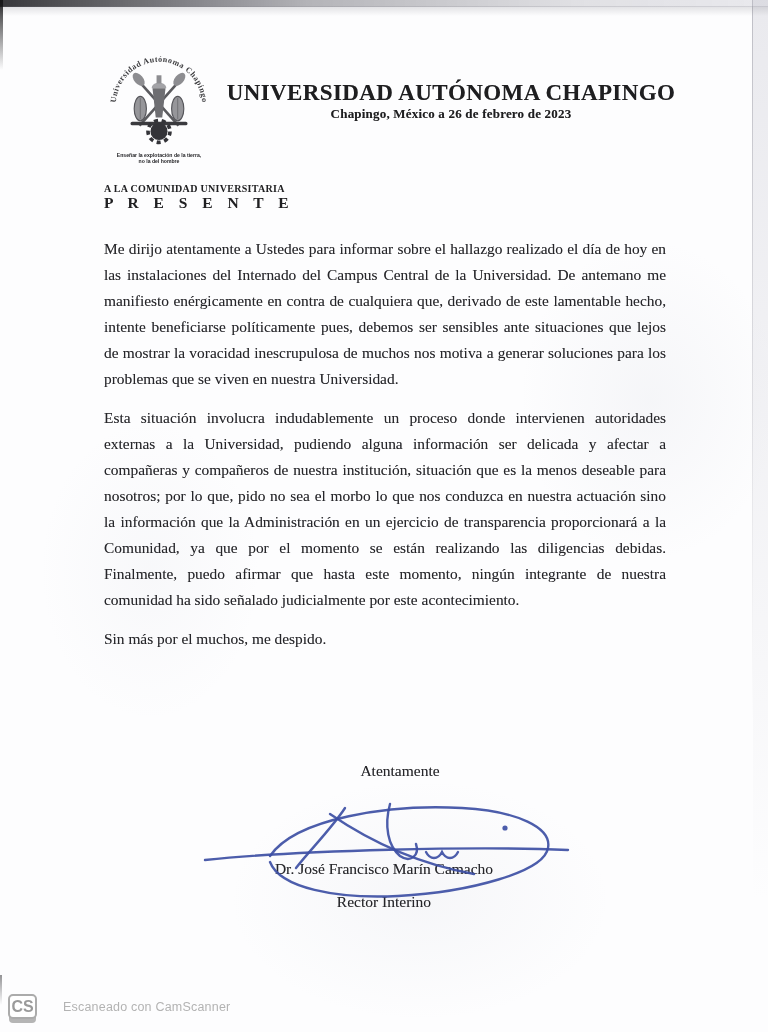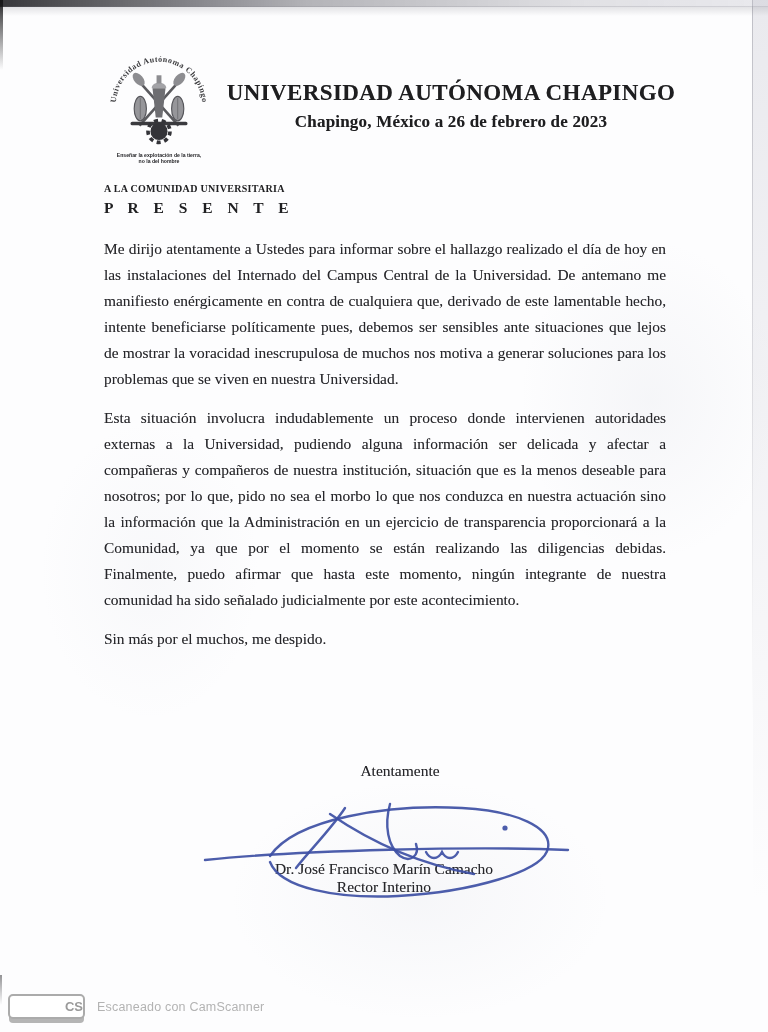--- a/index.html
+++ b/index.html
@@ -45,59 +45,59 @@
   .seal{position:absolute;left:102px;top:46px;width:114px;height:122px;z-index:2;}
   .title-block{
     position:absolute;left:168px;right:34px;top:80px;text-align:center;z-index:2;
     color:#1e1e20;
   }
   .uni-title{
     font-size:23px;font-weight:700;letter-spacing:.4px;margin:0;
     text-shadow:0 0 .6px rgba(30,30,30,.45);
   }
   .dateline{
-    font-size:17px;font-weight:700;margin-top:6px;letter-spacing:.2px;
+    font-size:13px;font-weight:700;letter-spacing:.2px;
     text-shadow:0 0 .5px rgba(30,30,30,.4);
   }
 
   
   .recipient{position:absolute;left:104px;top:183px;z-index:2;color:#202022;}
   .recipient .r1{font-size:10px;font-weight:700;letter-spacing:.3px;}
-  .recipient .r2{font-size:15.5px;font-weight:700;letter-spacing:5.5px;margin-top:5px;}
+  .recipient .r2{font-size:15.5px;font-weight:700;letter-spacing:5.5px;}
 
   
   .letter-body{position:absolute;left:104px;width:566px;top:236px;z-index:2;color:#26262a;}
   .letter-body p{
     margin:0 4px 13px 0;font-size:15.4px;line-height:26px;text-align:justify;
     text-shadow:0 0 .5px rgba(40,40,44,.35);
   }
   .letter-body p:last-child{text-align:left;}
 
   
   .closing{position:absolute;left:16px;width:768px;top:762px;text-align:center;z-index:2;color:#26262a;}
   .salutation{font-size:15.5px;text-shadow:0 0 .5px rgba(40,40,44,.35);}
   .quote{font-size:16.5px;font-weight:700;font-style:italic;margin-top:3px;text-shadow:0 0 .5px rgba(40,40,44,.35);}
 
   .sign-block{position:absolute;left:0;width:768px;top:860px;text-align:center;z-index:2;color:#26262a;}
   .sign-name{font-size:15.5px;text-shadow:0 0 .5px rgba(40,40,44,.35);}
-  .sign-title{font-size:15.5px;margin-top:0;text-shadow:0 0 .5px rgba(40,40,44,.35);}
+  .sign-title{font-size:15.5px;margin-top:15px;text-shadow:0 0 .5px rgba(40,40,44,.35);}
 
   .signature-svg{position:absolute;left:200px;top:796px;width:380px;height:108px;z-index:3;}
   .signature-svg path{fill:none;stroke:#3d4fa4;stroke-width:2.4;stroke-linecap:round;opacity:.92;}
   .signature-svg circle{fill:#3d4fa4;opacity:.92;}
 
   
   .footer{position:absolute;left:8px;top:994px;display:flex;align-items:center;z-index:7;}
   .cs-badge{
     width:25px;height:21px;border:2.5px solid #ababab;border-radius:5px;background:#fff;
-    color:#9a9a9a;font-family:"Liberation Sans",sans-serif;font-weight:700;font-size:13px;
-    line-height:21px;text-align:right;box-shadow:0 5px 0 -1px #b5b5b5;padding-left:48px;
+    color:#9a9a9a;font-family:"Liberation Sans",sans-serif;font-weight:700;font-size:16px;
+    line-height:21px;text-align:center;box-shadow:0 5px 0 -1px #b5b5b5;
   }
   .cs-text{
-    margin-left:12px;color:#b3b3b3;font-family:"Liberation Sans",sans-serif;
+    margin-left:26px;color:#b3b3b3;font-family:"Liberation Sans",sans-serif;
     font-size:12.5px;letter-spacing:.2px;
   }
 </style>
 </head>
 <body>
 
 <div class="page">
 
   <div class="artifact-top"></div>
   <div class="artifact-top-fade"></div>

